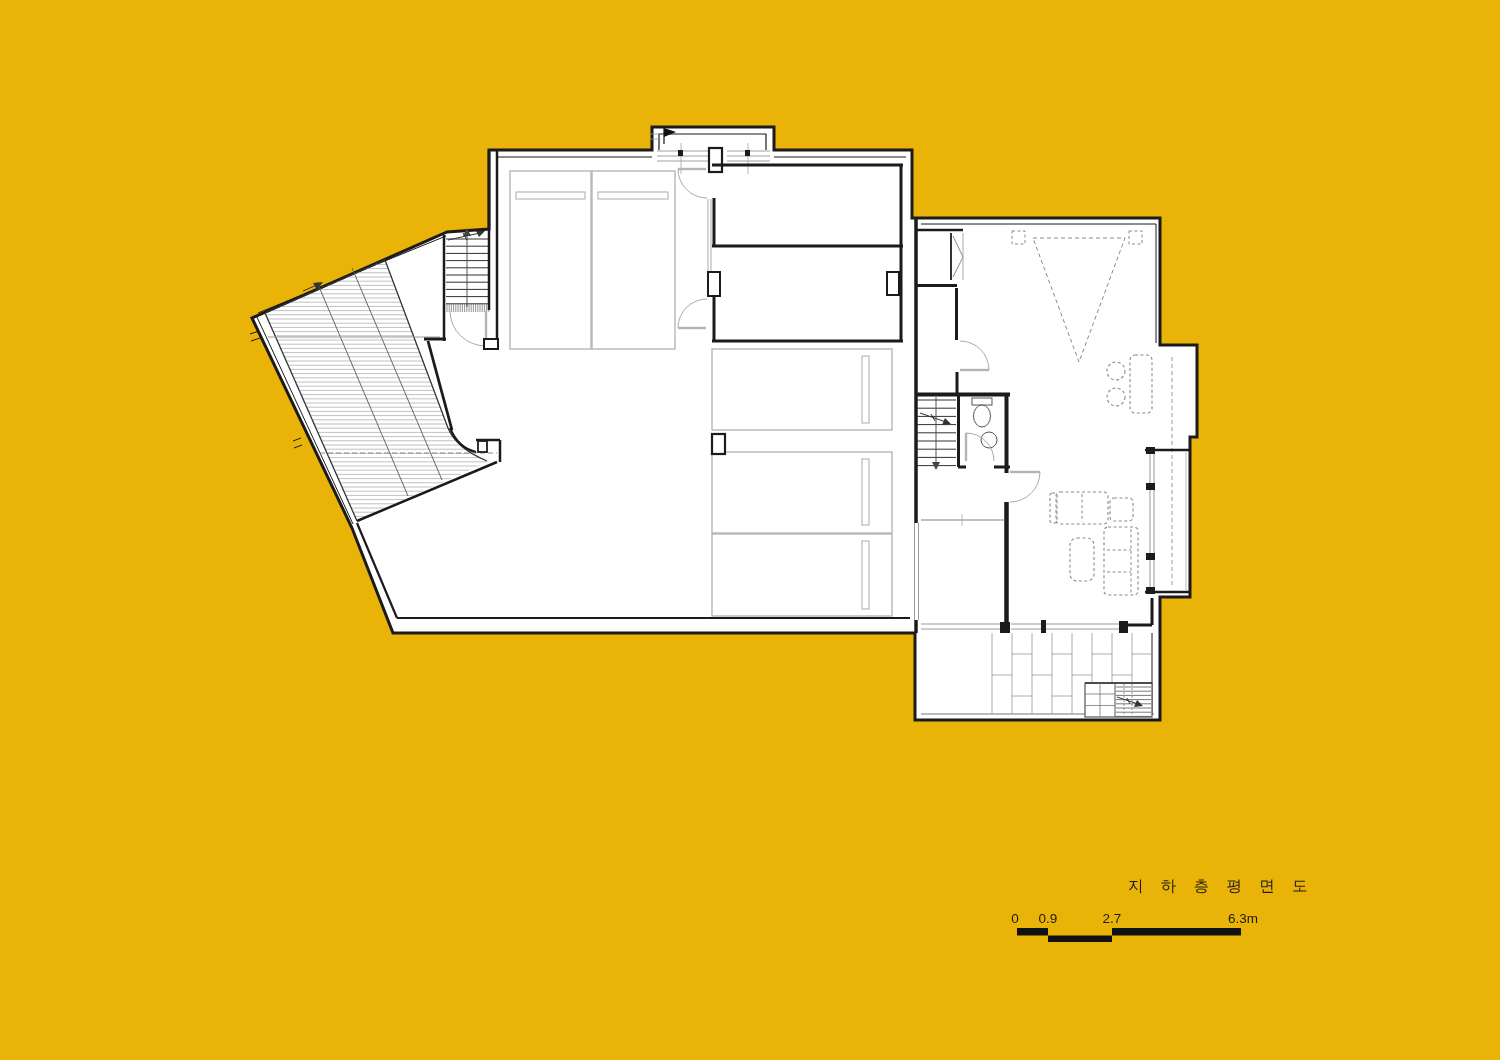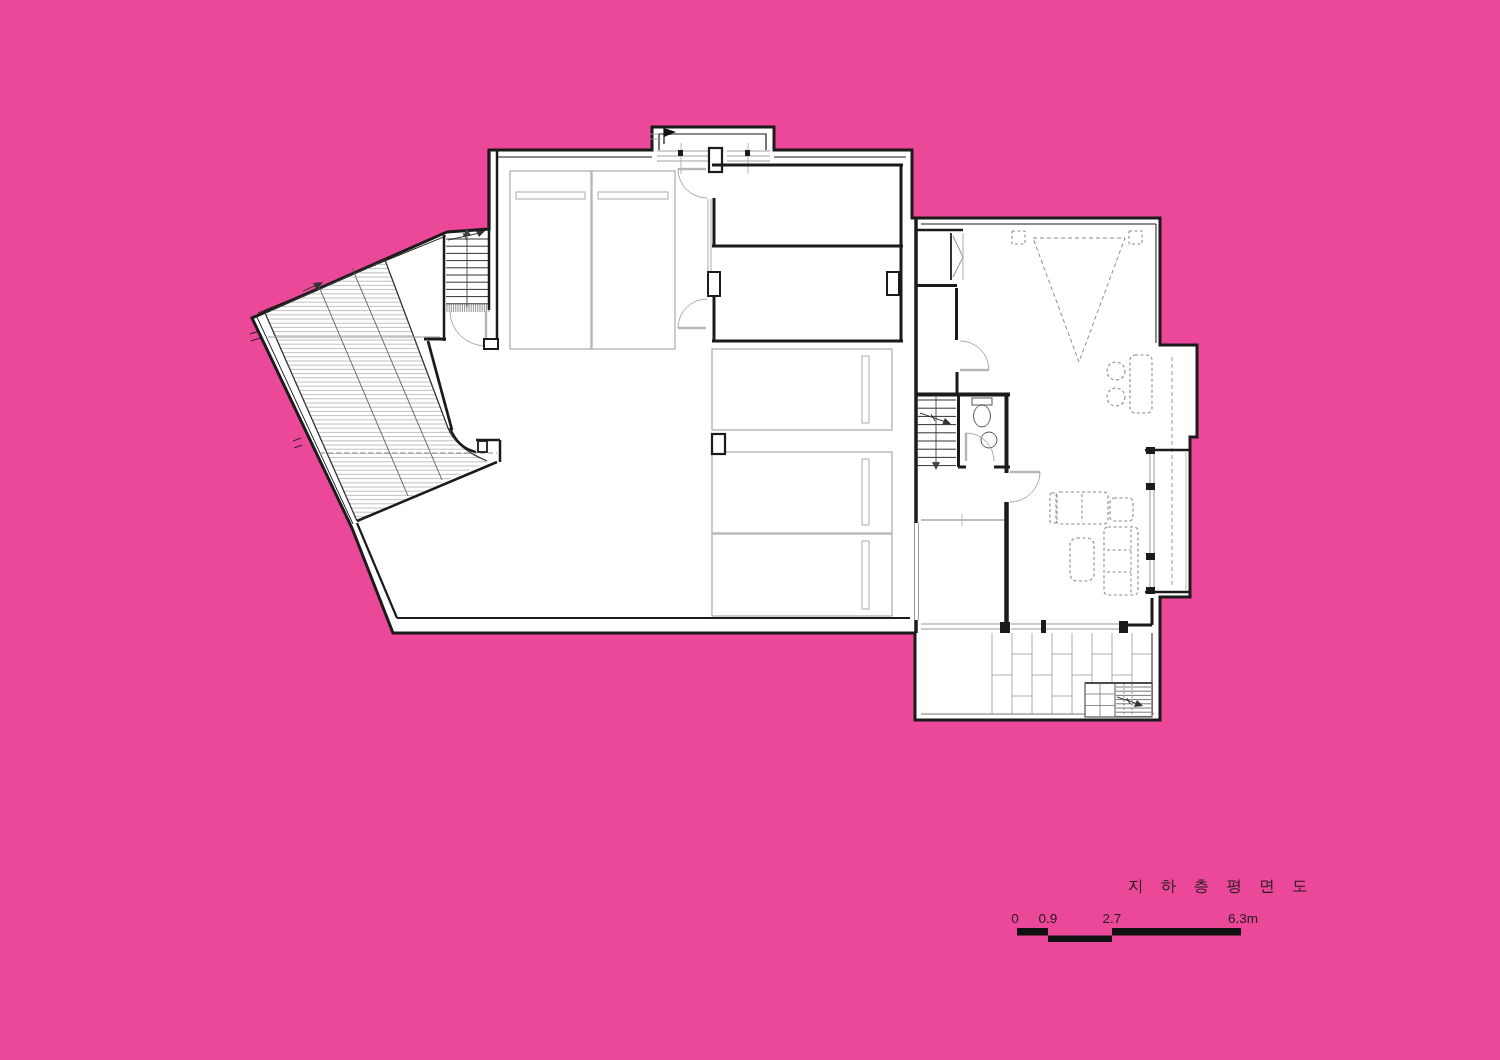--- a/index.html
+++ b/index.html
@@ -1,16 +1,16 @@
 <!DOCTYPE html>
 <html><head>
 <meta charset="utf-8">
 <style>
   html,body{margin:0;padding:0;background:#ffffff;}
-  .page{position:relative;width:1500px;height:1060px;background:#ec4899;overflow:hidden;}
+  .page{position:relative;width:1500px;height:1060px;background:#eab308;overflow:hidden;}
   svg{display:block;}
   text{font-family:"Liberation Sans","DejaVu Sans",sans-serif;fill:#1b1b1b;}
   .title-text{font-size:15.5px;letter-spacing:6.5px;}
   .scale-text{font-size:13.5px;}
 </style>
 </head>
 <body>
 
 <div class="page">
 <svg id="plan" width="1500" height="1060" viewBox="0 0 1500 1060">

